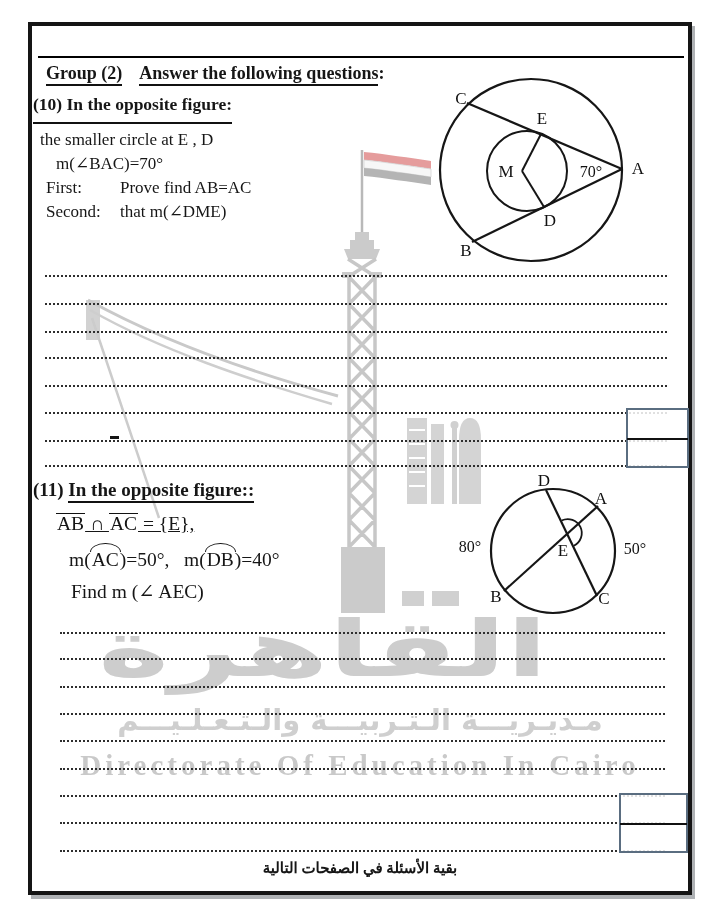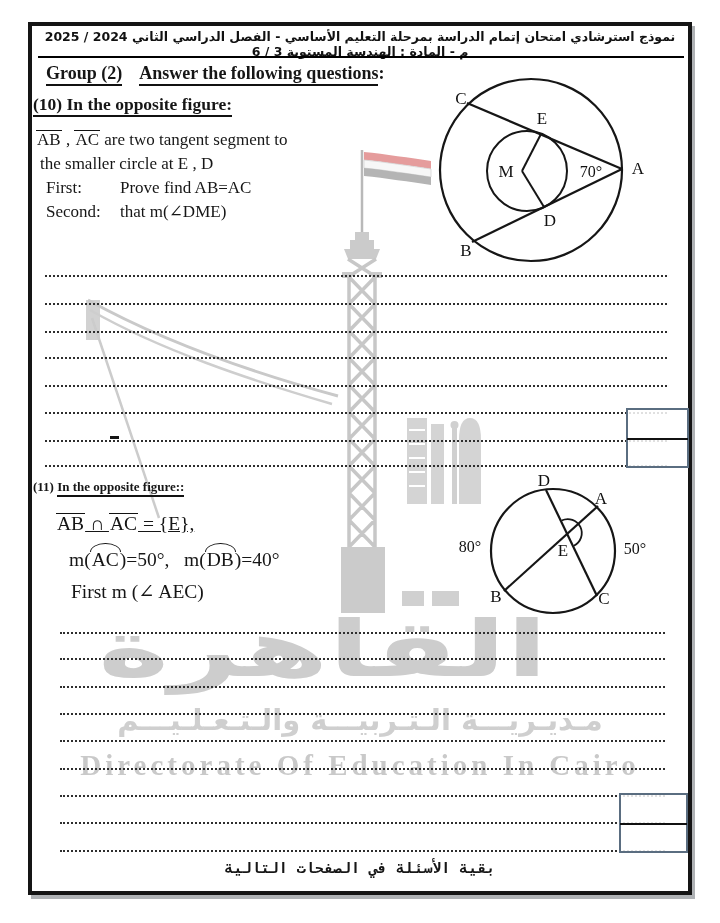--- a/index.html
+++ b/index.html
@@ -20,40 +20,40 @@
         letter-spacing:4px;color:#c9c9c9;}
   .wm-svg{left:0;top:0;}
   
   .z{position:absolute;z-index:2;}
   .hdr{left:40px;top:29px;width:640px;text-align:center;direction:rtl;
        font-family:"DejaVu Sans",sans-serif;font-weight:bold;font-size:12.5px;color:#111;}
   .hdr-rule{left:38px;top:56px;width:646px;border-top:2.5px solid #000;height:0;}
   .h-group{left:46px;top:63px;font-size:18px;font-weight:bold;}
   .h-group .u{border-bottom:2.2px solid #111;padding-bottom:1px;}
   .h-q10{left:33px;top:94px;font-size:17.5px;font-weight:bold;}
-  .h-q10 .u{border-bottom:2.2px solid #111;padding-bottom:1px;}
+  .h-q10 .u{border-bottom:2.2px solid #111;padding-bottom:8px;}
   .q10-body{left:36px;top:128px;width:345px;font-size:17px;line-height:24px;}
   .q10-body .row{white-space:nowrap;}
   .lbl{display:inline-block;width:74px;}
   .ovl{display:inline-block;border-top:1.7px solid #111;line-height:1.05;padding:0 1px;}
   .arc{position:relative;display:inline-block;padding:0 1px;}
   .arc::before{content:"";position:absolute;left:-1px;right:-1px;top:-6px;height:8px;
        border:1.7px solid #111;border-bottom:none;
        border-radius:50% 50% 0 0 / 100% 100% 0 0;}
-  .h-q11{left:33px;top:479px;font-size:13px;font-weight:bold;}
+  .h-q11{left:33px;top:479px;font-size:19px;font-weight:bold;}
   .h-q11 .u{border-bottom:2.2px solid #111;padding-bottom:1px;}
   .q11-l1{left:56px;top:513px;font-size:19.5px;text-decoration:underline;}
   .q11-l2{left:69px;top:549px;font-size:19.5px;}
   .q11-l3{left:71px;top:580px;font-size:19.5px;}
   .ans{height:0;border-top:2px dotted #2e2e2e;}
   .score-box{border:2px solid #5a6d80;background:rgba(255,255,255,.85);}
   .score-div{position:absolute;left:-1px;right:-1px;border-top:2.5px solid #111;height:0;}
   .stray{background:#151515;}
   .foot{left:30px;top:859px;width:660px;text-align:center;direction:rtl;
-        font-family:Liberation Mono, monospace;font-weight:bold;font-size:15px;}
+        font-family:Liberation Serif, serif;font-weight:bold;font-size:15px;}
   svg text{font-family:"Liberation Serif","DejaVu Serif",serif;font-size:17px;fill:#111;}
   svg text.small{font-size:16px;}
 </style>
 </head>
 <body>
 
 <div class="page">
 
   <svg class="wm wm-svg" width="720" height="923" viewBox="0 0 720 923" aria-hidden="true">
 
@@ -97,38 +97,35 @@
     <path d="M459,504 L459,440 Q459,418 470,418 Q481,418 481,440 L481,504 Z" fill="#d4d4d4"></path>
     <rect x="402" y="591" width="22" height="15" fill="#d0d0d0"></rect>
     <rect x="432" y="591" width="27" height="15" fill="#d0d0d0"></rect>
   </svg>
 
   <div class="wm wm-city">القاهرة</div>
   <div class="wm wm-ministry">مـديـريـــة الـتـربيـــة والـتـعـلـيـــم</div>
   <div class="wm wm-directorate">Directorate Of Education In Cairo</div>
 
   <div class="border-frame"></div>
-  <div class="z hdr">نموذج استرشادي  امتحان إتمام الدراسة بمرحلة التعليم الأساسي - الفصل الدراسي الثاني  2024 / 2025 م   -   المادة : الهندسة المستوية 3 / 6</div>
   <div class="z hdr-rule"></div>
 
   <div class="z h-group">
     <span class="u">Group  (2)</span>
     <span>&nbsp;&nbsp;</span>
     <span class="u">Answer the following questions</span><span>:</span>
   </div>
 
   <div class="z h-q10">
     <span class="u"><span>(10) </span><span>In the opposite figure:</span></span>
   </div>
 
   <div class="z q10-body">
-    <div class="row">
-      <span class="ovl">AB</span><span> , </span><span class="ovl">AC</span><span> are two tangent segment to</span>
-    </div>
     <div class="row" style="padding-left:4px">the smaller circle at E , D</div>
+    <div class="row" style="padding-left:20px">m(∠BAC)=70°</div>
     <div class="row" style="padding-left:10px">
       <span class="lbl">First:</span><span>Prove find AB=AC</span>
     </div>
     <div class="row" style="padding-left:10px">
       <span class="lbl">Second:</span><span>that m(∠DME)</span>
     </div>
   </div>
 
   <svg class="z" style="left:420px;top:76px;" width="280" height="192" viewBox="420 76 280 192">
     <circle cx="531" cy="170" r="91" fill="none" stroke="#161616" stroke-width="2.2"></circle>
@@ -163,21 +160,21 @@
   <div class="z h-q11">
     <span>(11) </span><span class="u">In the opposite figure::</span>
   </div>
 
   <div class="z q11-l1">
     <span class="ovl">AB</span><span> ∩ </span><span class="ovl">AC</span><span> = {E},</span>
   </div>
   <div class="z q11-l2">
     <span>m(</span><span class="arc">AC</span><span>)=50°,</span><span style="white-space:pre">   </span><span>m(</span><span class="arc">DB</span><span>)=40°</span>
   </div>
-  <div class="z q11-l3">First  m (∠ AEC)</div>
+  <div class="z q11-l3">Find  m (∠ AEC)</div>
 
   <svg class="z" style="left:440px;top:472px;" width="260" height="158" viewBox="440 472 260 158">
     <circle cx="553" cy="551" r="62" fill="none" stroke="#161616" stroke-width="2.2"></circle>
     <line x1="546" y1="490" x2="597" y2="596" stroke="#161616" stroke-width="2.2"></line>
     <line x1="598" y1="506" x2="504" y2="591" stroke="#161616" stroke-width="2.2"></line>
     <path d="M561.6,520.5 A13.5,13.5 0 1 1 573.9,545.7" fill="none" stroke="#161616" stroke-width="1.8"></path>
     <text x="544" y="486" text-anchor="middle">D</text>
     <text x="601" y="504" text-anchor="middle">A</text>
     <text x="563" y="556" text-anchor="middle">E</text>
     <text x="496" y="602" text-anchor="middle">B</text>

